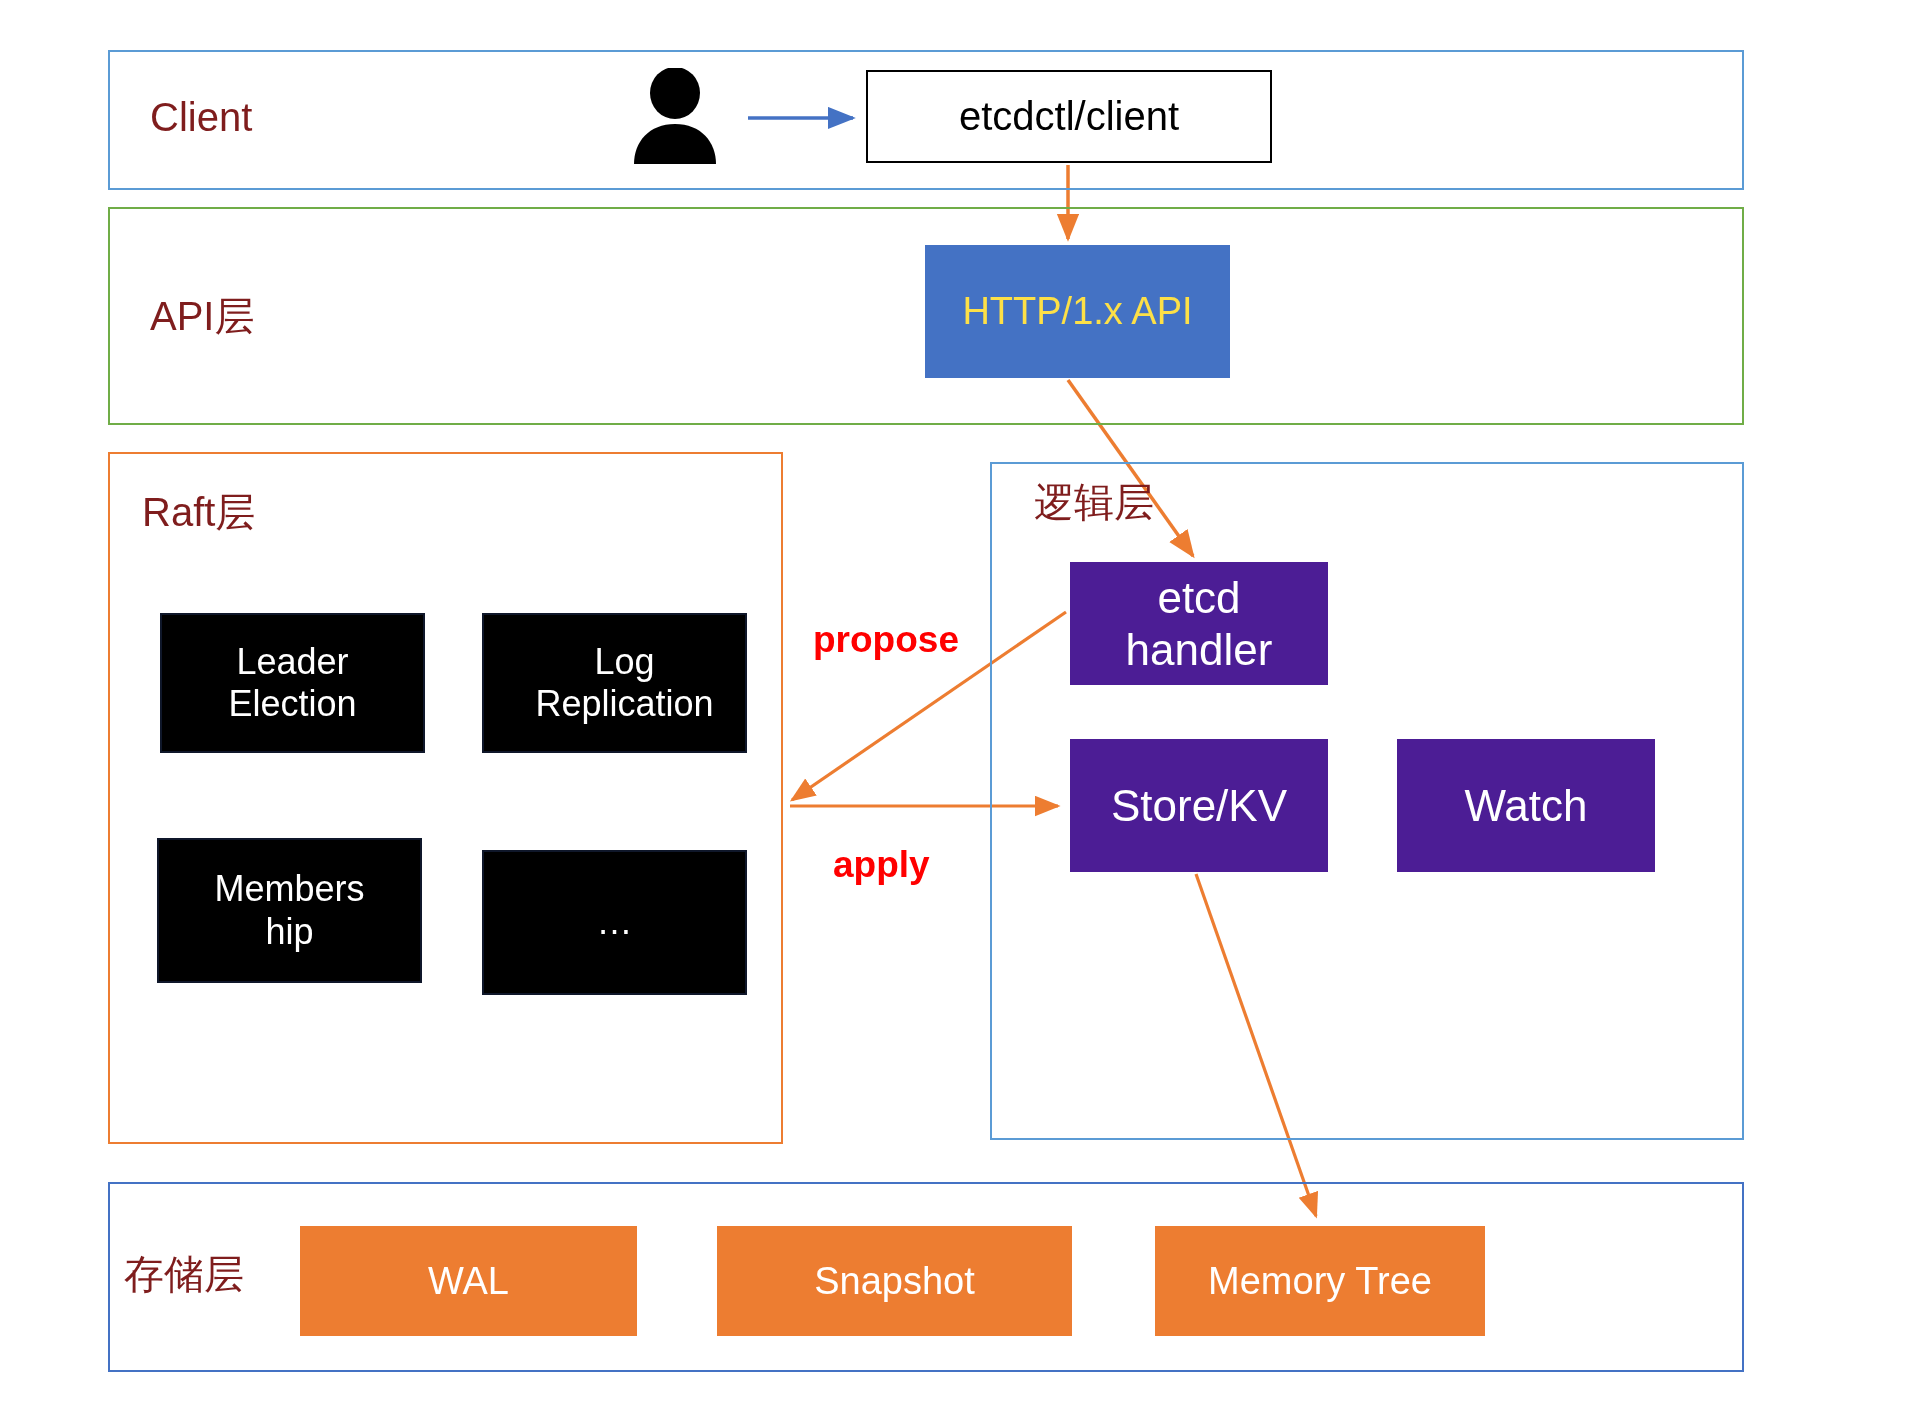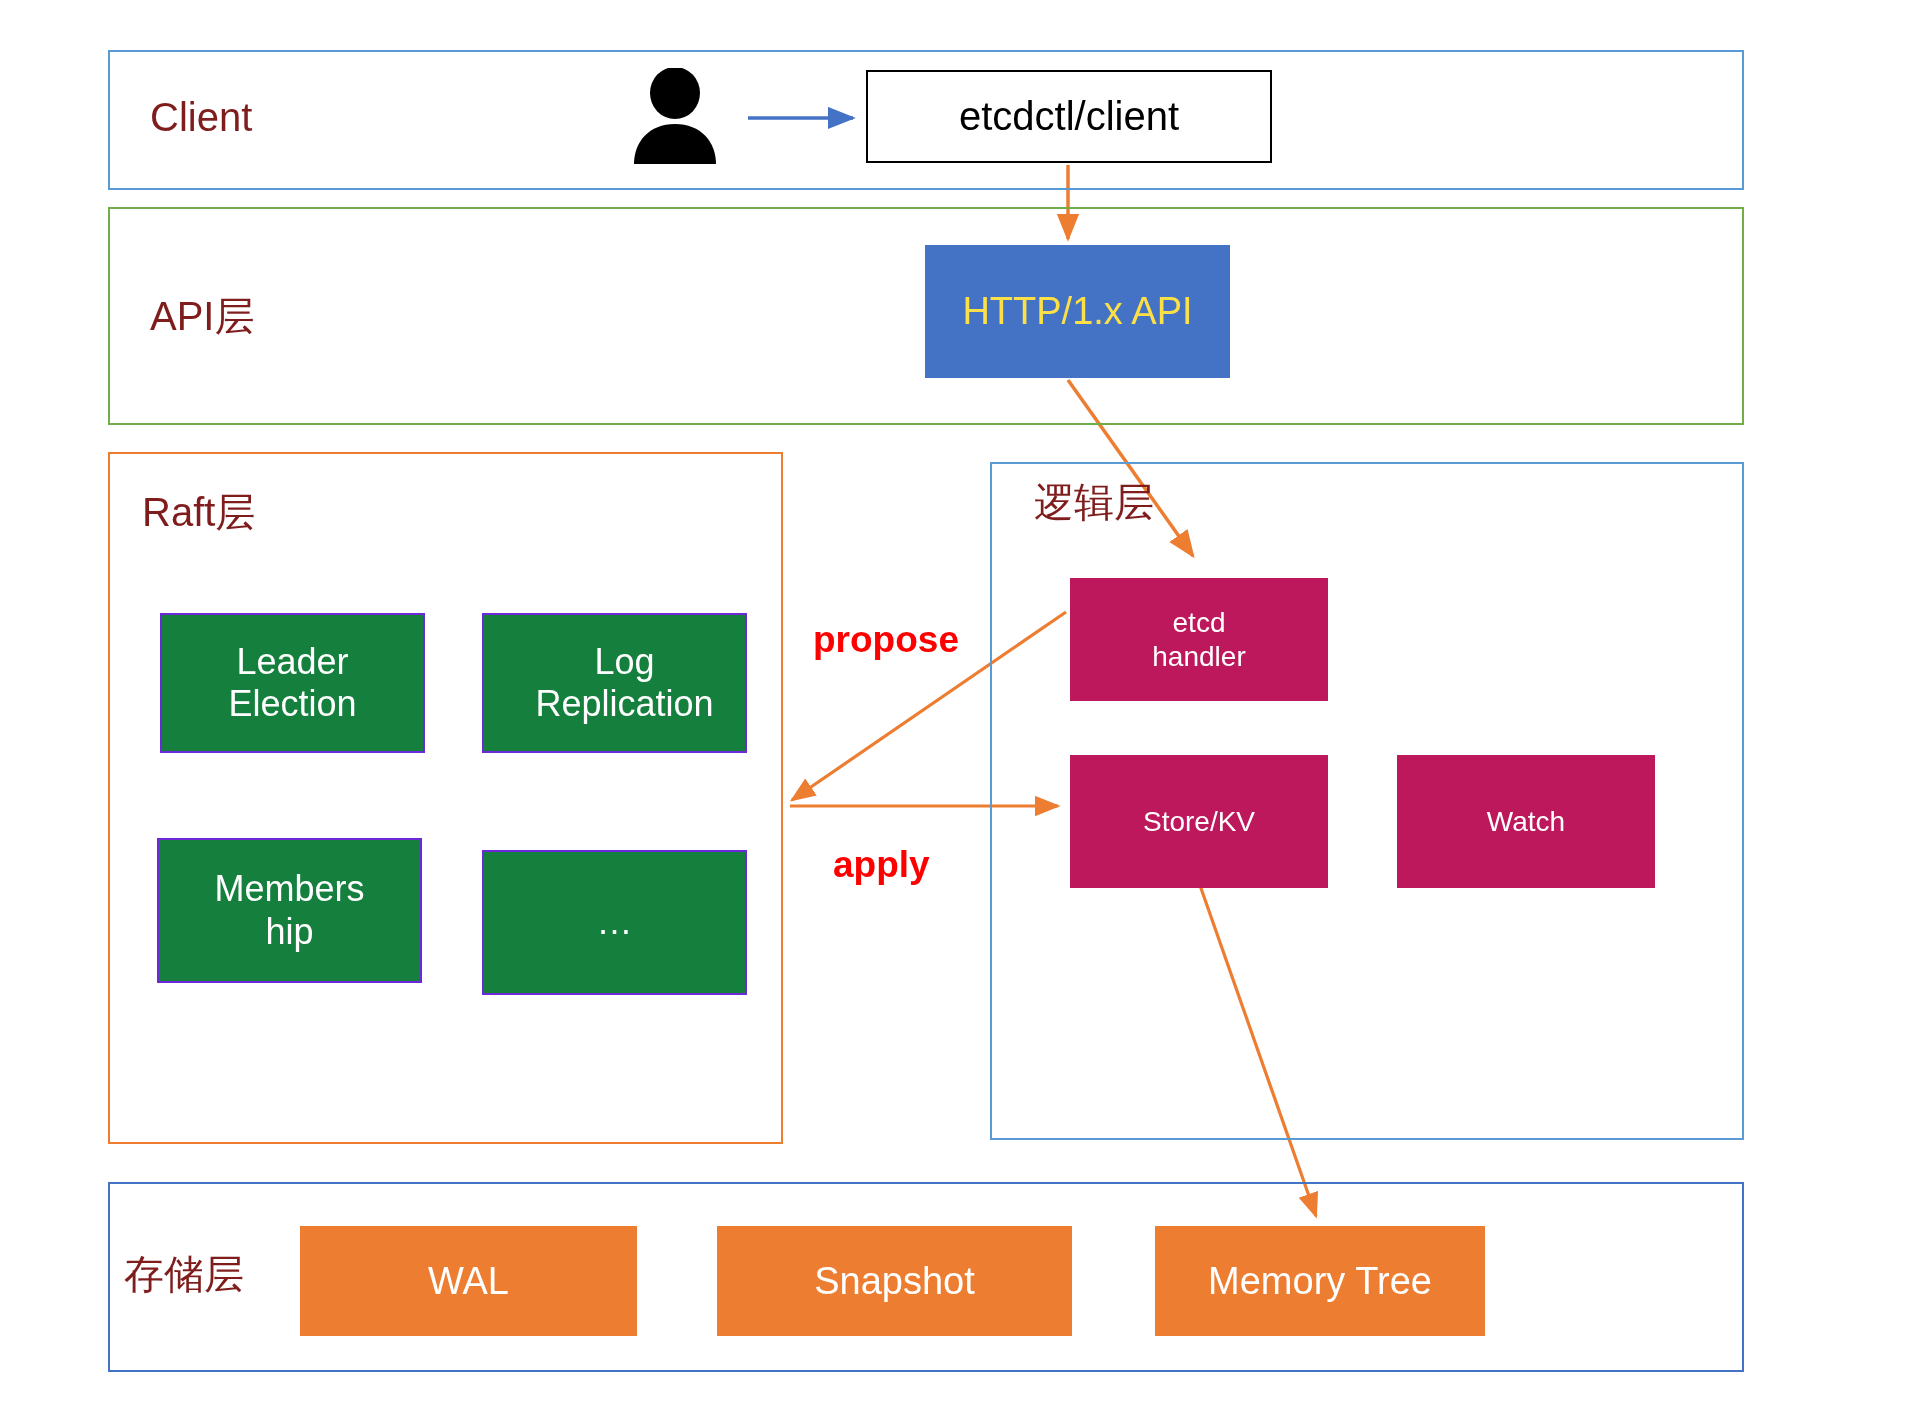--- a/index.html
+++ b/index.html
@@ -38,22 +38,22 @@
     display:flex; align-items:center; justify-content:center;
     text-align:center;
     line-height:1.18;
     white-space: pre-line;
   }
   .node-outline {
     background:#ffffff; border:2.5px solid #000000;
     color:#000; font-size:40px;
   }
   .node-darkblue { background:#4472C4; color:#fde047; font-size:38px; }
-  .node-lightblue{ background:#be185d; color:#fff; font-size:28px;margin-top:16px; }
-  .node-green    { background:#15803d; border:2px solid #6d28d9; color:#fff; font-size:36px; }
+  .node-lightblue{ background:#4c1d95; color:#fff; font-size:44px; }
+  .node-green    { background:#000000; border:2px solid #0f172a; color:#fff; font-size:36px; }
   .node-orange   { background:#ED7D31; color:#fff; font-size:38px; }
 
   
   .n-etcdctl  { left:866px;  top:70px;   width:406px; height:93px; }
   .n-httpapi  { left:925px;  top:245px;  width:305px; height:133px; }
 
   .n-leader   { left:160px;  top:613px;  width:265px; height:140px; }
   .n-logrep   { left:482px;  top:613px;  width:265px; height:140px;padding-left:20px; }
   .n-members  { left:157px;  top:838px;  width:265px; height:145px; }
   .n-ellipsis { left:482px;  top:850px;  width:265px; height:145px; }

